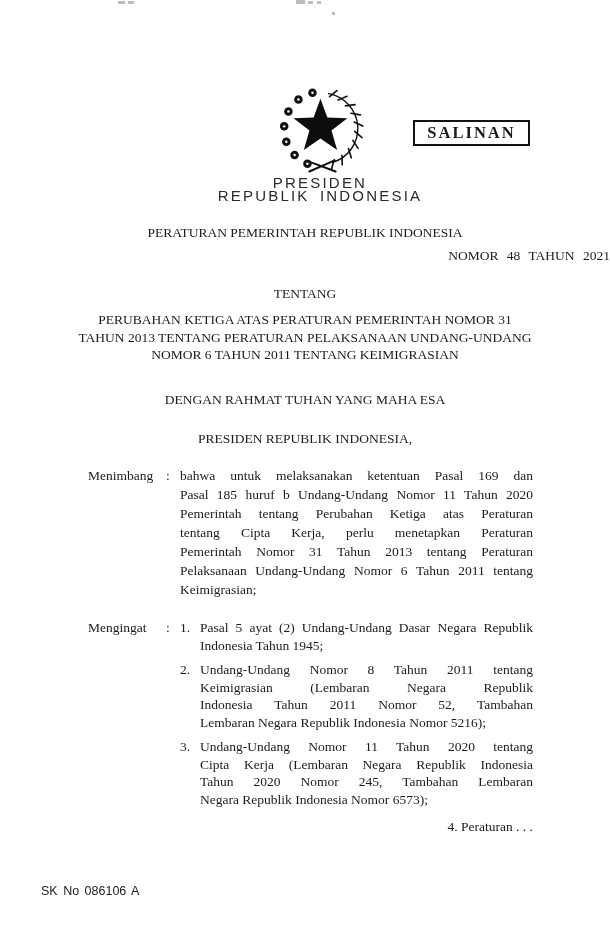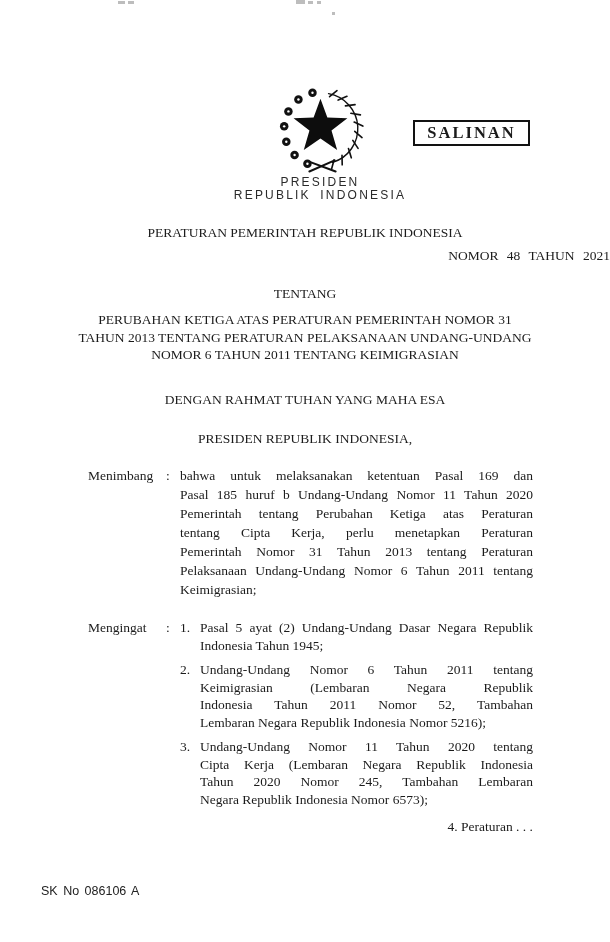--- a/index.html
+++ b/index.html
@@ -36,21 +36,21 @@
     font-size: 16.5px;
     letter-spacing: 2px;
   }
   .letterhead {
     position: absolute;
     left: 30px;
     right: 0;
     top: 176px;
     text-align: center;
     font-family: "Liberation Sans", sans-serif;
-    font-size: 12px;
+    font-size: 15px;
     letter-spacing: 2.2px;
     line-height: 13px;
     color: #2a2a2a;
   }
   .letterhead .lh2 { word-spacing: 4px; }
 
   
   .cblock { position: absolute; left: 0; right: 0; text-align: center; }
   .t-heading   { top: 225px; }
   .t-number    { top: 248px; word-spacing: 5px; text-align: right; }
@@ -195,21 +195,21 @@
       <div class="ritem">
         <span class="rnum">1.</span>
         <div class="rlines">
             <div class="jline">Pasal 5 ayat (2) Undang-Undang Dasar Negara Republik</div>
             <div class="jline last">Indonesia Tahun 1945;</div>
           </div>
       </div>
       <div class="ritem">
         <span class="rnum">2.</span>
         <div class="rlines">
-            <div class="jline">Undang-Undang Nomor 6 Tahun 2011 tentang</div>
+            <div class="jline">Undang-Undang Nomor 8 Tahun 2011 tentang</div>
             <div class="jline">Keimigrasian (Lembaran Negara Republik</div>
             <div class="jline">Indonesia Tahun 2011 Nomor 52, Tambahan</div>
             <div class="jline last">Lembaran Negara Republik Indonesia Nomor 5216);</div>
           </div>
       </div>
       <div class="ritem">
         <span class="rnum">3.</span>
         <div class="rlines">
             <div class="jline">Undang-Undang Nomor 11 Tahun 2020 tentang</div>
             <div class="jline">Cipta Kerja (Lembaran Negara Republik Indonesia</div>

